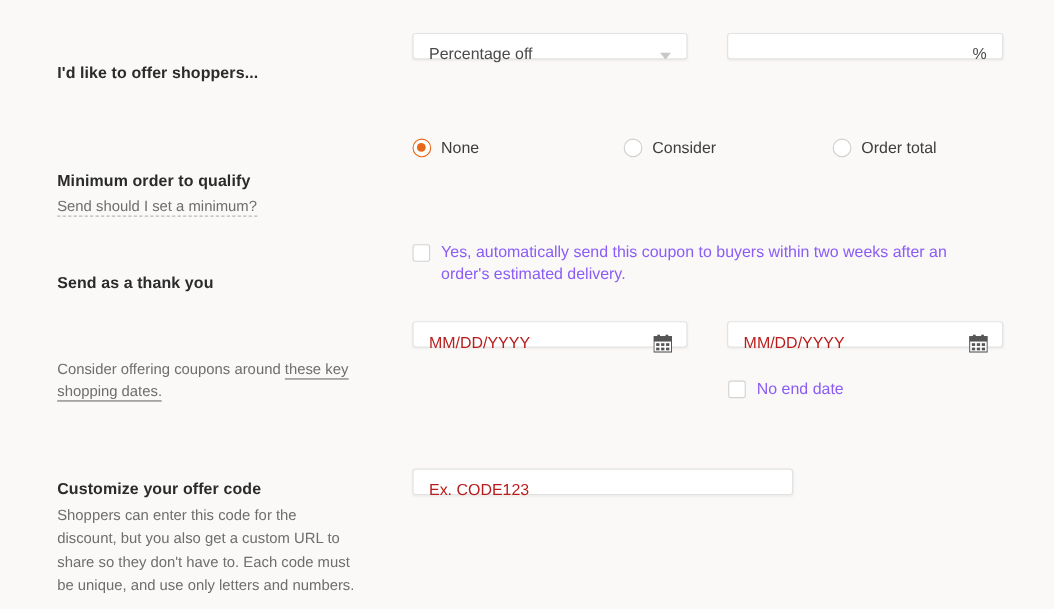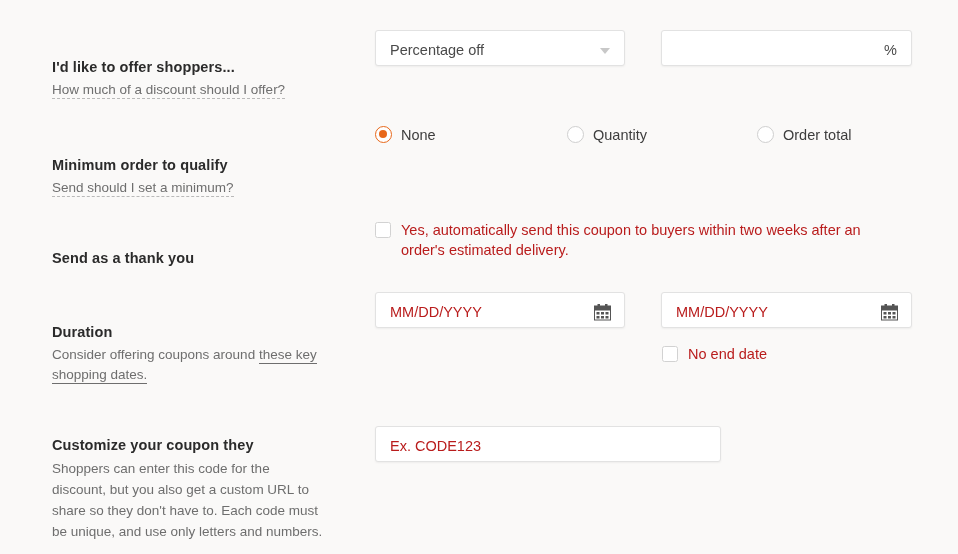--- a/index.html
+++ b/index.html
@@ -68,21 +68,21 @@
   }
 
   
   .field {
     position: relative;
     box-sizing: border-box;
     background: #ffffff;
     border: 1px solid #e2e2e2;
     border-radius: 3px;
     box-shadow: 0 1px 2px rgba(0,0,0,0.05);
-    height: 36px;
+    height: 24px;
   }
   .field .txt {
     position: absolute;
     left: 14px;
     top: 0;
     line-height: 38px;
     font-size: 14.5px;
     color: #4a4a4a;
   }
   .field .txt.placeholder {
@@ -169,36 +169,33 @@
     height: 16px;
     border: 1.5px solid #d2d2d2;
     border-radius: 2.5px;
     background: #ffffff;
     flex: 0 0 auto;
     margin-top: 2px;
   }
   .check-label {
     margin-left: 10px;
     font-size: 14.5px;
-    color: #b91c1c;
+    color: #8b5cf6;
     line-height: 20px;
   }
 </style>
 </head>
 <body>
 
 <div class="page">
 
   <div class="row" style="top:30px;">
 
     <div class="label-col">
       <div class="sec-title">I'd like to offer shoppers...</div>
-      <div style="margin-top:3px;">
-        <span class="sec-sub tooltip-link">How much of a discount should I offer?</span>
-      </div>
     </div>
 
     <div class="field-col" style="top:0;">
       <div class="field" style="width:250px;">
         <span class="txt">Percentage off</span>
         <span class="caret"></span>
       </div>
     </div>
 
     <div style="position:absolute;left:661px;top:0;">
@@ -220,21 +217,21 @@
 
     <div style="position:absolute;left:375px;top:-2px;width:560px;height:20px;">
 
       <div class="radio-item" style="left:0;">
         <span class="radio checked"></span>
         <span class="radio-label">None</span>
       </div>
 
       <div class="radio-item" style="left:192px;">
         <span class="radio"></span>
-        <span class="radio-label">Quantity</span>
+        <span class="radio-label">Consider</span>
       </div>
 
       <div class="radio-item" style="left:382px;">
         <span class="radio"></span>
         <span class="radio-label">Order total</span>
       </div>
     </div>
   </div>
 
   <div class="row" style="top:221px;">
@@ -245,21 +242,20 @@
 
     <div class="check-row" style="left:375px;top:-1px;width:510px;">
       <span class="checkbox"></span>
       <span class="check-label">Yes, automatically send this coupon to buyers within two weeks after an order's estimated delivery.</span>
     </div>
   </div>
 
   <div class="row" style="top:295px;">
 
     <div class="label-col">
-      <div class="sec-title">Duration</div>
       <div class="sec-sub">
         <span>Consider offering coupons around </span><a class="solid-link" href="#">these key shopping dates.</a>
       </div>
     </div>
 
     <div class="field-col" style="top:-3px;">
       <div class="field" style="width:250px;">
         <span class="txt placeholder">MM/DD/YYYY</span>
         <span class="cal-icon">
           <svg width="17" height="17" viewBox="0 0 17 17" xmlns="http://www.w3.org/2000/svg">
@@ -300,21 +296,21 @@
       <div class="check-row" style="left:1px;top:52px;">
         <span class="checkbox"></span>
         <span class="check-label">No end date</span>
       </div>
     </div>
   </div>
 
   <div class="row" style="top:408px;">
 
     <div class="label-col" style="width:272px;">
-      <div class="sec-title">Customize your coupon they</div>
+      <div class="sec-title">Customize your offer code</div>
       <div class="sec-sub" style="line-height:21px;">Shoppers can enter this code for the discount, but you also get a custom URL to share so they don't have to. Each code must be unique, and use only letters and numbers.</div>
     </div>
 
     <div class="field-col" style="top:-4px;">
       <div class="field" style="width:346px;margin-top:22px;">
         <span class="txt placeholder">Ex. CODE123</span>
       </div>
     </div>
   </div>
 

